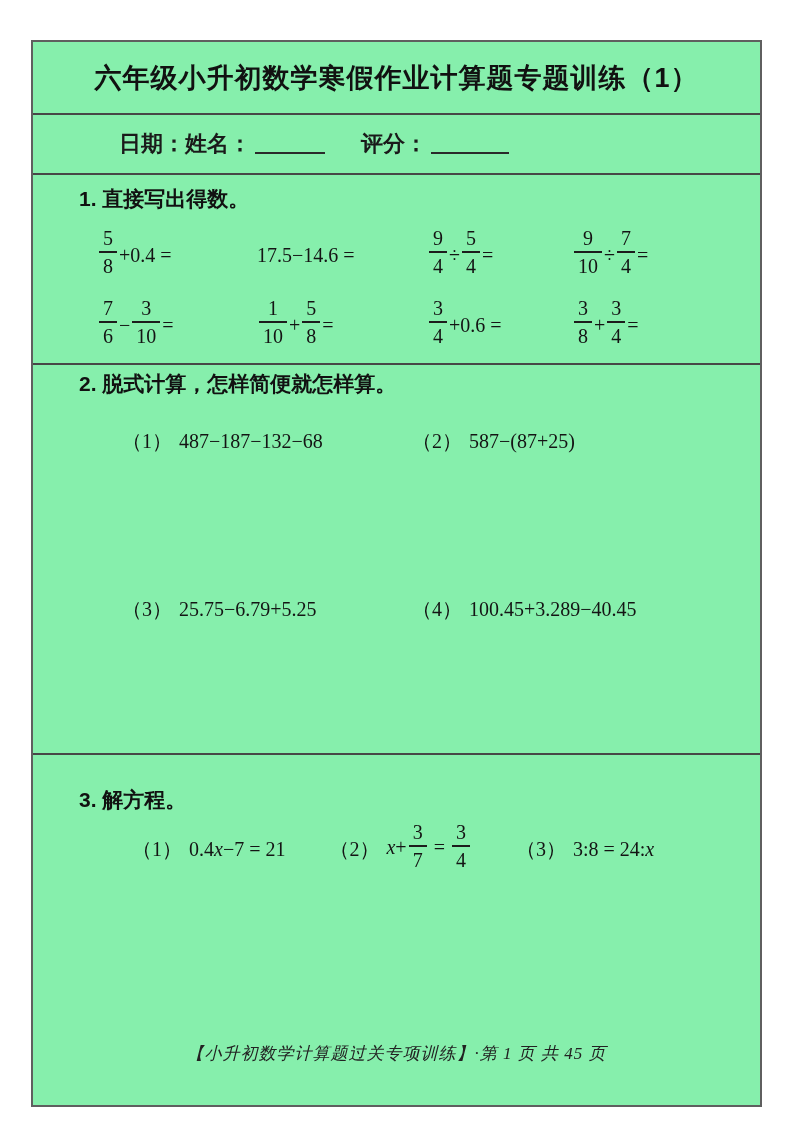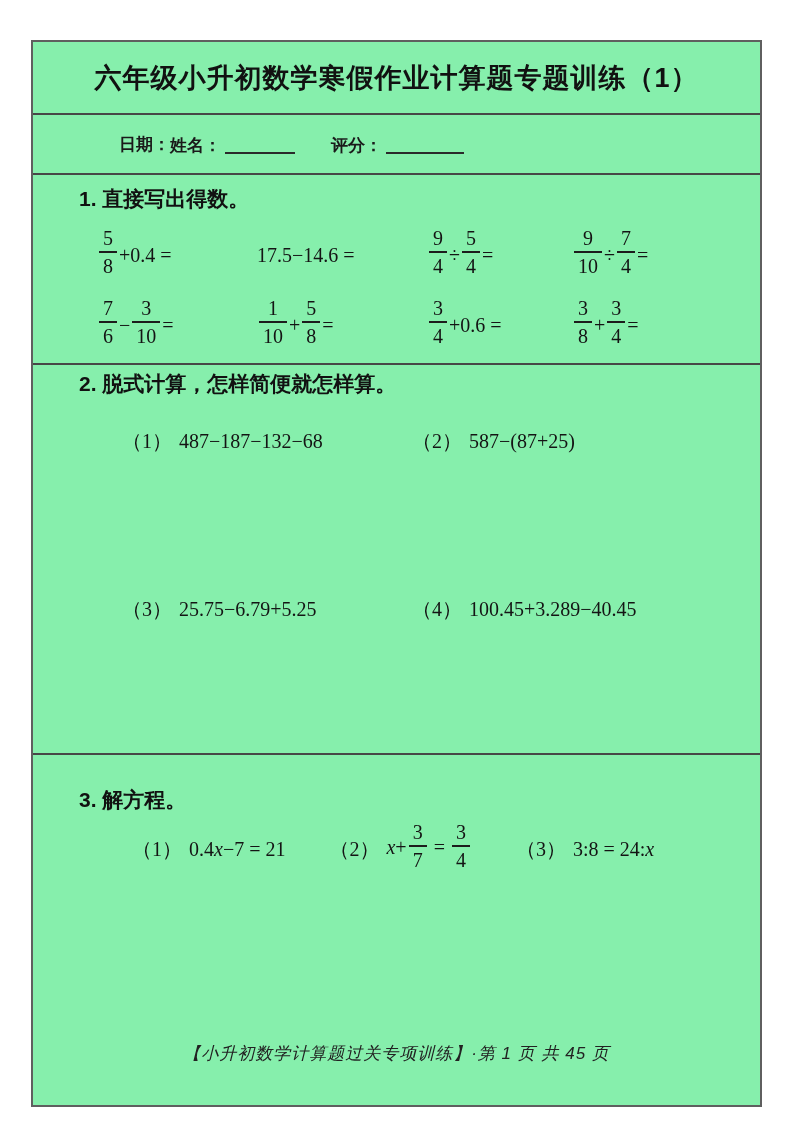--- a/index.html
+++ b/index.html
@@ -8,21 +8,21 @@
     position:absolute;left:31px;top:40px;width:731px;height:1067px;
     box-sizing:border-box;border:2px solid #5f5f5f;background:#86efac;
     display:flex;flex-direction:column;
   }
   .row{box-sizing:border-box;border-bottom:2px solid #474747;}
   .title-row{height:73px;display:flex;align-items:center;justify-content:center;}
   .title-row h1{
     margin:0;font-size:27px;font-weight:bold;letter-spacing:1px;color:#111;
     font-family:"Liberation Sans",sans-serif;
   }
-  .info-row{height:60px;display:flex;align-items:center;padding-left:86px;font-size:17px;font-weight:bold;}
+  .info-row{height:60px;display:flex;align-items:center;padding-left:86px;font-size:22px;font-weight:bold;}
   .info-name{}
   .info-score{margin-left:36px;}
   .blank{
     display:inline-block;height:18px;border-bottom:2px solid #2a2a2a;
     vertical-align:baseline;position:relative;top:3px;margin-left:4px;
   }
   .blank.name{width:70px;}
   .blank.score{width:78px;}
 
   .sec-heading{font-size:21px;font-weight:bold;color:#111;padding-left:46px;line-height:26px;}
@@ -55,21 +55,21 @@
   }
   .prob-row3 .prob{height:56px;}
 
   .frac{display:inline-block;text-align:center;vertical-align:middle;position:relative;top:-3px;margin:0 2px;}
   .frac .fn{display:block;padding:0 4px 3px;line-height:1;}
   .frac .fd{display:block;border-top:2px solid #1c1c1c;padding:3px 4px 0;line-height:1;}
   .eq i, .prob i{font-family:"Liberation Serif",serif;font-style:italic;}
 
   .footer{
     position:absolute;left:0;right:0;bottom:40px;text-align:center;
-    font-family:Liberation Sans, sans-serif;font-style:italic;
+    font-family:Liberation Serif, serif;font-style:italic;
     font-size:17px;color:#222;letter-spacing:1px;
   }
 </style>
 </head>
 <body>
 
 <div class="sheet">
 
   <div class="row title-row">
     <h1>六年级小升初数学寒假作业计算题专题训练（1）</h1>

